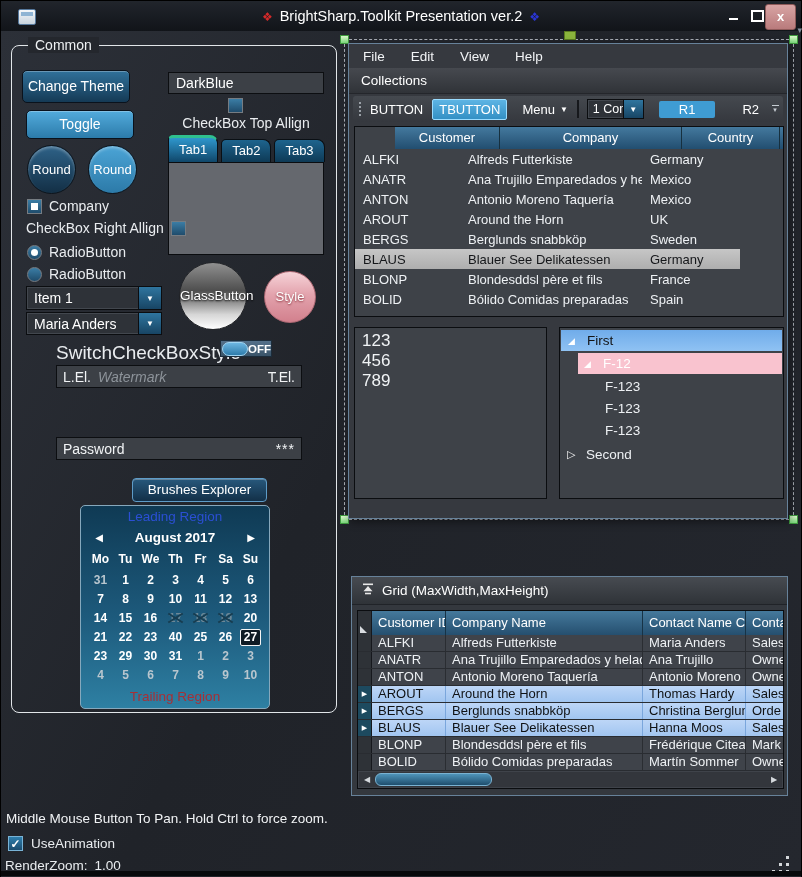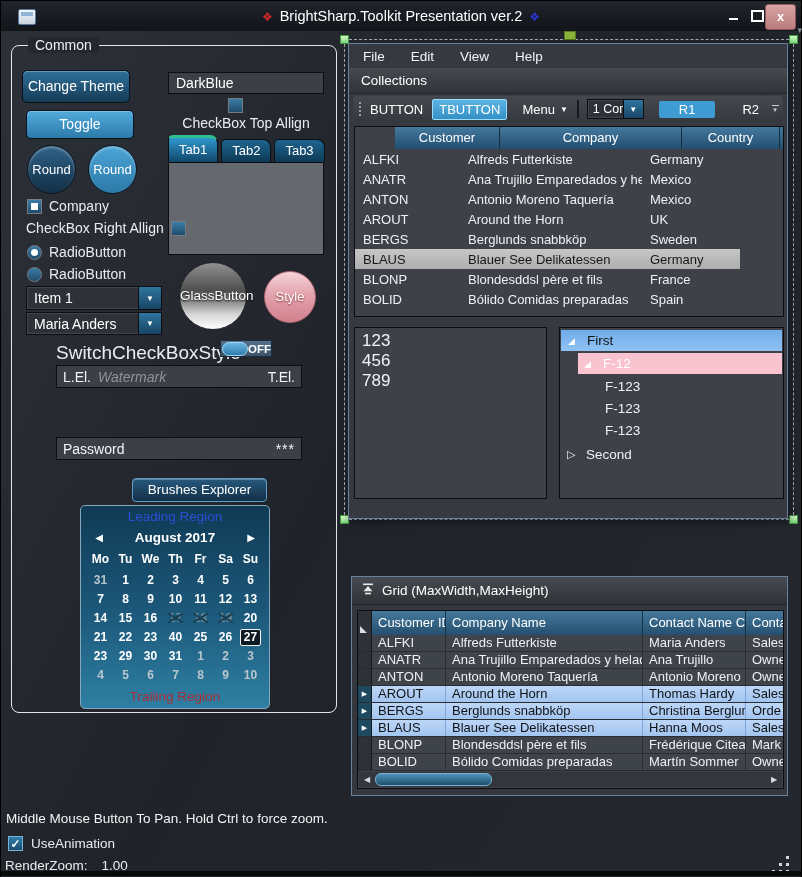--- a/index.html
+++ b/index.html
@@ -215,21 +215,21 @@
   .sb-arrow{width:16px;text-align:center;color:#d5d9dd;font-size:8px;}
   .sb-arrow.right{margin-left:auto;}
   #gg-thumb{width:115px;height:11px;border-radius:6px;background:linear-gradient(#4e93b9,#1f4e6d);
             border:1px solid #79b2d2;}
 
   
   #status-hint{position:absolute;left:5px;top:780px;font-size:13.5px;color:#f1f3f5;}
   #use-anim{position:absolute;left:7px;top:805px;display:flex;align-items:center;gap:8px;font-size:13.5px;}
   #ua-box{width:15px;height:15px;background:linear-gradient(#2f7fae,#1b4c6e);border:1px solid #79b3d6;
           color:#fff;font-size:12px;line-height:14px;text-align:center;font-weight:bold;box-sizing:border-box;}
-  #render-zoom{position:absolute;left:4px;top:827px;font-size:13.5px;display:flex;gap:14px;}
+  #render-zoom{position:absolute;left:4px;top:827px;font-size:13.5px;display:flex;gap:7px;}
   #resize-grip{position:absolute;right:9px;top:824px;width:22px;height:20px;}
   .gd{position:absolute;width:3px;height:3px;background:#d4d7da;}
   .gd.d1{left:16px;top:1px;} .gd.d2{left:9px;top:8px;} .gd.d3{left:16px;top:8px;}
   .gd.d4{left:2px;top:15px;} .gd.d5{left:9px;top:15px;} .gd.d6{left:16px;top:15px;}
 </style>
 </head>
 <body>
 
 <div id="window">
 

